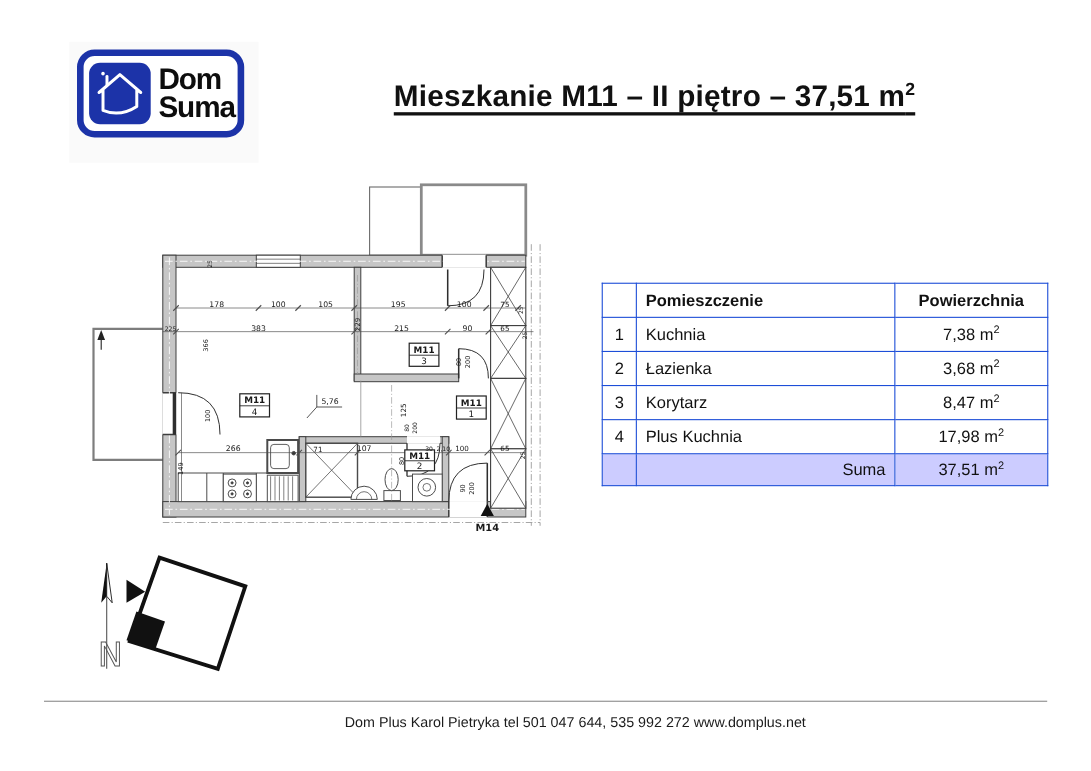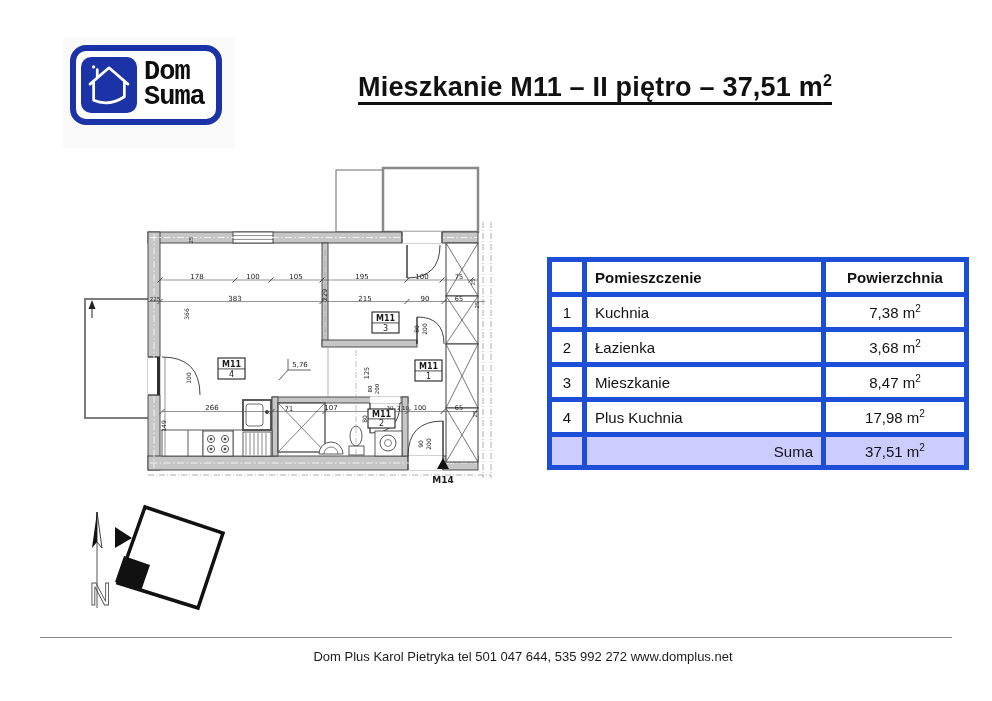--- a/index.html
+++ b/index.html
@@ -1,39 +1,39 @@
 <!DOCTYPE html>
 <html><head>
 <meta charset="utf-8">
 <style>
   html,body{margin:0;padding:0;background:#fff;width:992px;height:701px;overflow:hidden;
     font-family:"Liberation Sans",sans-serif;color:#111;}
   #page{position:relative;width:992px;height:701px;background:#fff;}
 
   
-  .logo-wrap{position:absolute;left:63px;top:38px;width:172px;height:110px;background:#fafafa;font-family:Liberation Mono, monospace;}
+  .logo-wrap{position:absolute;left:63px;top:38px;width:172px;height:110px;background:#fafafa;}
   .logo-frame{position:absolute;left:7px;top:7px;width:140px;height:68px;background:#fff;
     border:6px solid #1c33a8;border-radius:16px;display:flex;align-items:center;}
   .logo-tile{width:56px;height:56px;background:#1c33a8;border-radius:10px;margin-left:5px;flex:0 0 auto;}
   .logo-text{margin-left:7px;font-weight:900;font-size:27px;line-height:0.93;letter-spacing:-1px;color:#0d0d0d;}
 
   
   .title{position:absolute;left:250px;top:72px;width:690px;text-align:center;
     font-size:27px;font-weight:bold;letter-spacing:0.2px;}
   .title .tline{text-decoration:underline;text-decoration-thickness:3px;text-underline-offset:6px;}
   .title sup{font-size:16px;font-weight:bold;}
 
   
   .plan{position:absolute;left:75px;top:160px;width:420px;height:330px;}
   .plan svg text{font-family:"DejaVu Sans",sans-serif;fill:#1a1a1a;}
 
   
   table.rooms{position:absolute;left:547px;top:257px;border-collapse:collapse;
     font-size:15px;table-layout:fixed;background:#fff;}
-  table.rooms td,table.rooms th{border:5px solid #1d4ed8;height:30px;padding:0 8px;
+  table.rooms td,table.rooms th{border:1px solid #1d4ed8;height:30px;padding:0 8px;
     font-weight:normal;overflow:hidden;white-space:nowrap;}
   table.rooms .c-no{width:30px;text-align:center;padding:0;}
   table.rooms .c-room{width:218px;text-align:left;}
   table.rooms .c-area{width:122px;text-align:center;}
   table.rooms thead th{font-weight:bold;text-align:left;}
   table.rooms sup{font-size:10px;}
   table.rooms tr.sum td{height:28px;}
   table.rooms tr.sum .c-room{text-align:right;}
 
   
@@ -316,21 +316,21 @@
           <td class="c-room">Kuchnia</td>
           <td class="c-area">7,38 m<sup>2</sup></td>
         </tr>
         <tr>
           <td class="c-no">2</td>
           <td class="c-room">Łazienka</td>
           <td class="c-area">3,68 m<sup>2</sup></td>
         </tr>
         <tr>
           <td class="c-no">3</td>
-          <td class="c-room">Mieszkanie</td>
+          <td class="c-room">Korytarz</td>
           <td class="c-area">8,47 m<sup>2</sup></td>
         </tr>
         <tr>
           <td class="c-no">4</td>
           <td class="c-room">Plus Kuchnia</td>
           <td class="c-area">17,98 m<sup>2</sup></td>
         </tr>
       </tbody>
     <tfoot>
       <tr class="sum" id="sum-row" style="background: rgb(204, 204, 255); padding-left: 36px;">

